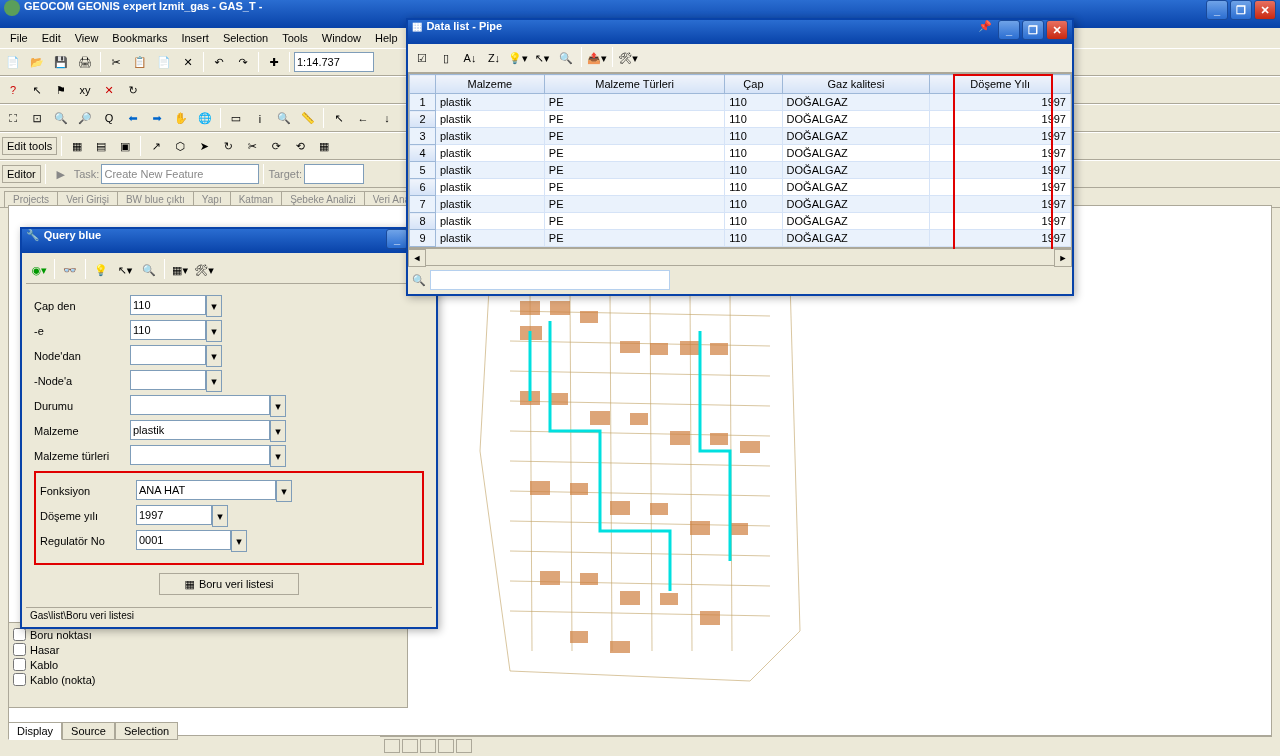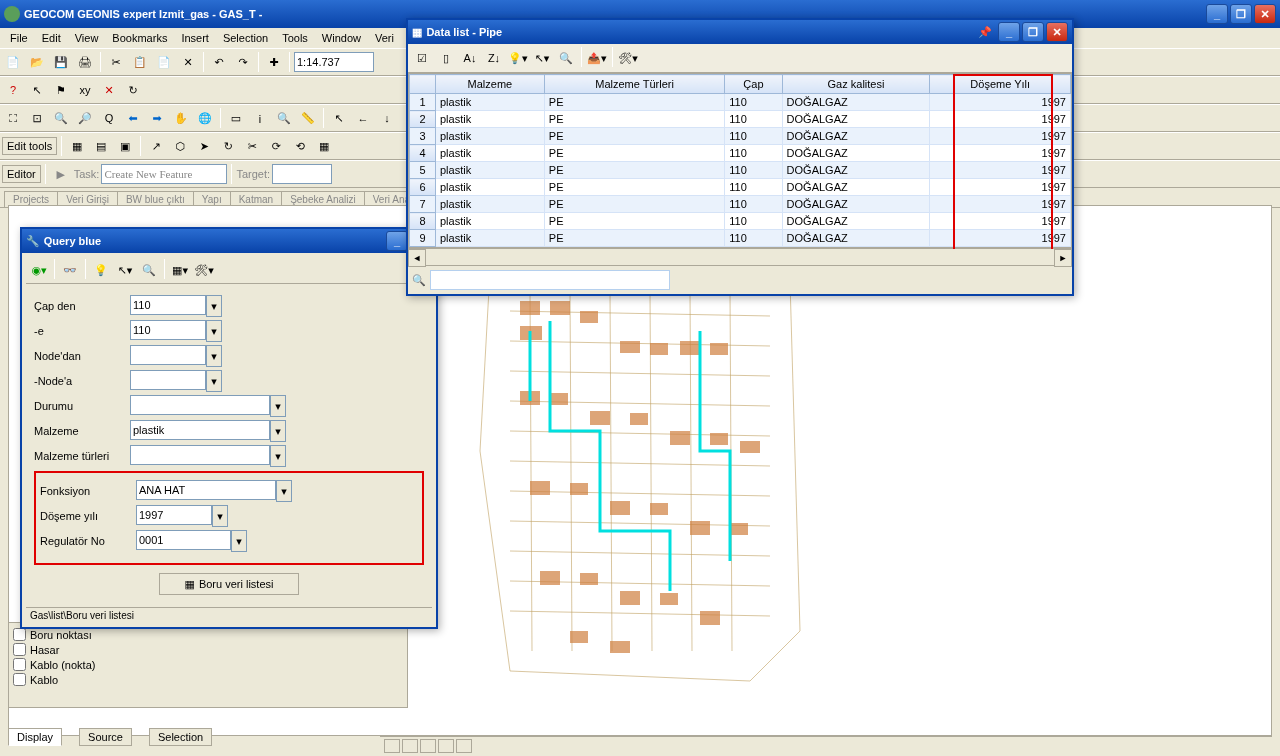--- a/index.html
+++ b/index.html
@@ -1,17 +1,17 @@
 <!DOCTYPE html>
 <html><head>
 <meta charset="utf-8">
 <style>
 *{box-sizing:border-box;margin:0;padding:0;font-family:Tahoma,Arial,sans-serif;font-size:11px}
 body{background:#ece9d8;width:1280px;height:756px;position:relative;overflow:hidden}
-.titlebar{background:linear-gradient(#2a6dd1,#0842a8);height:28px;color:#fff;display:flex;align-items:center;padding:0 4px;font-size:13px;font-weight:bold}
+.titlebar{background:linear-gradient(#2a6dd1,#0842a8);height:28px;color:#fff;display:flex;align-items:flex-start;padding:0 4px;font-size:13px;font-weight:bold}
 .titlebar .ico{width:16px;height:16px;background:#5a9e5a;border-radius:50%;margin-right:4px}
 .titlebar .sp{flex:1}
 .winbtns{display:flex;gap:2px}
 .winbtn{width:22px;height:20px;background:linear-gradient(#6fa3e8,#2a6dd1);border:1px solid #1a4a9a;border-radius:3px;color:#fff;text-align:center;line-height:18px;font-weight:bold;cursor:pointer}
 .winbtn.close{background:linear-gradient(#e87060,#c82810)}
 .menubar{background:#ece9d8;padding:2px 4px;display:flex;gap:2px}
 .menubar span{padding:2px 6px;cursor:pointer}
 .toolbar{background:#ece9d8;border-top:1px solid #fff;border-bottom:1px solid #aca899;padding:2px;display:flex;align-items:center;gap:2px;min-height:26px}
 .tbtn{width:22px;height:22px;display:flex;align-items:center;justify-content:center;cursor:pointer;border:1px solid transparent}
 .sep{width:1px;height:20px;background:#aca899;margin:0 2px;border-right:1px solid #fff}
@@ -42,21 +42,21 @@
 .grid td{border:1px solid #d5e3f7;padding:2px 4px;background:#fff}
 .grid tr:nth-child(even) td{background:#eaf2fc}
 .grid .rh{background:linear-gradient(#f0f4fb,#d5e3f7);text-align:center;width:26px;border:1px solid #9eb8d8}
 .col-hl{border:2px solid #e00000;position:absolute;top:0;right:18px;width:100px;height:186px;pointer-events:none}
 .grid-scroll{display:flex;background:#ece9d8;border-top:1px solid #aca899}
 .grid-scroll .sc{flex:1;height:16px;background:#ece9d8;position:relative}
 .grid-scroll .sc::before{content:"◄";position:absolute;left:0;width:16px;text-align:center;font-size:9px;line-height:16px;background:#ece9d8;border:1px solid #aca899}
 .grid-scroll .sc::after{content:"►";position:absolute;right:0;width:16px;text-align:center;font-size:9px;line-height:16px;background:#ece9d8;border:1px solid #aca899}
 .search-row{display:flex;align-items:center;padding:4px;gap:4px;border-top:1px solid #aca899}
 .search-row input{flex:0 0 240px;height:20px;border:1px solid #b5d0ee;background:#fff}
-.bottom-tabs{position:absolute;left:8px;bottom:10px;display:flex;gap:17px}
+.bottom-tabs{position:absolute;left:8px;bottom:16px;display:flex;gap:0}
 .bottom-tabs span{padding:2px 8px;border:1px solid #aca899;background:#ece9d8;cursor:pointer}
 .bottom-tabs span.active{background:#fff;border-bottom:1px solid #fff}
 .statusbar{position:absolute;left:380px;right:8px;bottom:2px;height:18px;background:#ece9d8;border-top:1px solid #aca899;display:flex;align-items:center;gap:2px;padding:0 4px}
 .statusbar .sb{width:16px;height:14px;border:1px solid #aca899}
 .projects-tabs{background:#ece9d8;padding:3px 4px 0;display:flex;gap:-1px;border-bottom:1px solid #aca899}
 .projects-tabs span{padding:2px 8px;border:1px solid #aca899;border-bottom:none;background:#ece9d8;color:#888;font-size:10px;margin-right:-1px}
 </style>
 </head>
 <body>
 
@@ -73,21 +73,21 @@
 
 <div class="menubar">
   <span>File</span>
   <span>Edit</span>
   <span>View</span>
   <span>Bookmarks</span>
   <span>Insert</span>
   <span>Selection</span>
   <span>Tools</span>
   <span>Window</span>
-  <span>Veri</span>
+  <span>Help</span>
 </div>
 
 <div class="toolbar">
   <div class="tbtn">📄</div>
   <div class="tbtn">📂</div>
   <div class="tbtn">💾</div>
   <div class="tbtn">🖨</div>
   <div class="sep"></div>
   <div class="tbtn">✂</div>
   <div class="tbtn">📋</div>
@@ -144,21 +144,21 @@
   <div class="tbtn">✂</div>
   <div class="tbtn">⟳</div>
   <div class="tbtn">⟲</div>
   <div class="tbtn">▦</div>
 </div>
 <div class="toolbar">
   <span style="padding:2px 4px;border:1px solid #aca899">Editor</span>
   <div class="sep"></div>
   <div class="tbtn" style="color:#888">▶</div>
   <span style="color:#888">Task:</span>
-  <input class="scale-in" style="width: 126px; color: rgb(136, 136, 136); font-family: Liberation Serif, serif;" value="Create New Feature">
+  <input class="scale-in" style="width: 158px; color: rgb(136, 136, 136);" value="Create New Feature">
   <div class="sep"></div>
   <span style="color:#888">Target:</span>
   <input class="scale-in" style="width: 60px;">
 </div>
 <div class="projects-tabs">
   <span>Projects</span>
   <span>Veri Girişi</span>
   <span>BW blue çıktı</span>
   <span>Yapı</span>
   <span>Katman</span>
@@ -215,25 +215,25 @@
   <div class="chk">
       <input type="checkbox" style="">
       <span>Boru noktası</span>
     </div>
   <div class="chk">
       <input type="checkbox" style="">
       <span>Hasar</span>
     </div>
   <div class="chk">
       <input type="checkbox" style="">
-      <span>Kablo (nokta)</span>
+      <span>Kablo</span>
     </div>
   <div class="chk">
       <input type="checkbox" style="">
-      <span>Kablo</span>
+      <span>Kablo (nokta)</span>
     </div>
 </div>
 
 <div class="query-win">
   <div class="titlebar">
     <span style="margin-right:4px">🔧</span>
     <span>Query blue</span>
     <div class="sp"></div>
     <div class="winbtns">
       <div class="winbtn">_</div>

